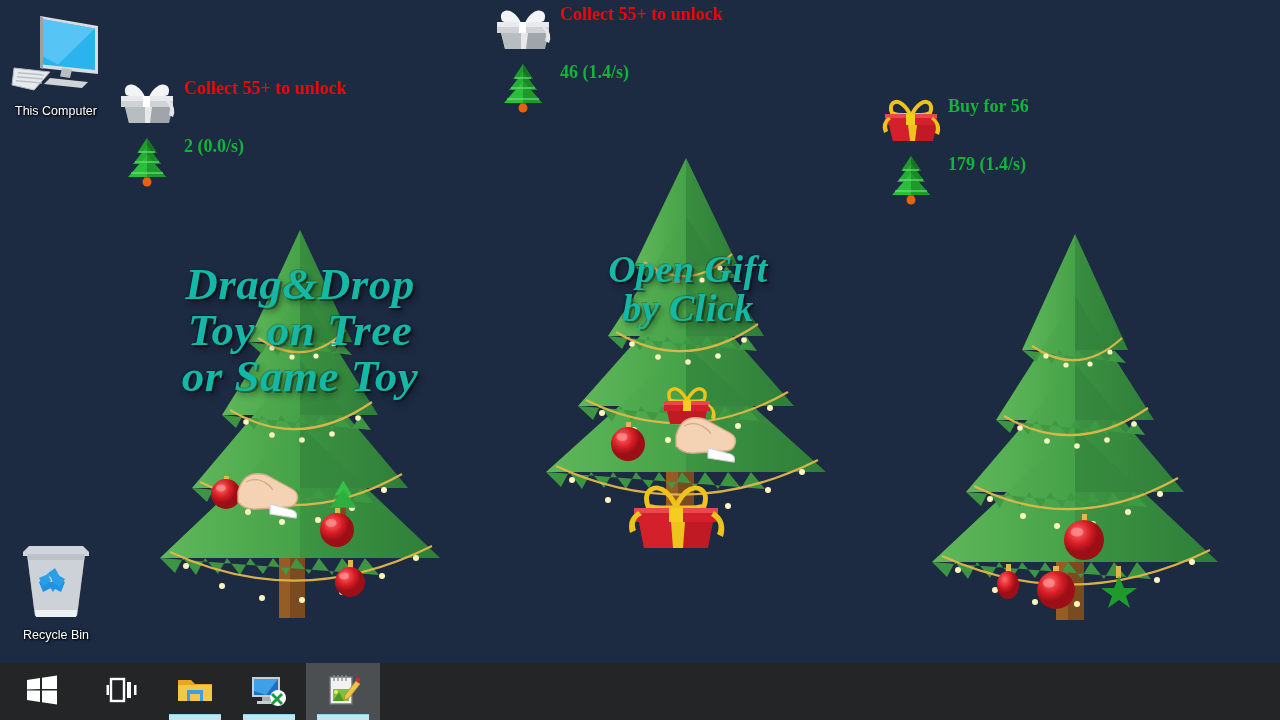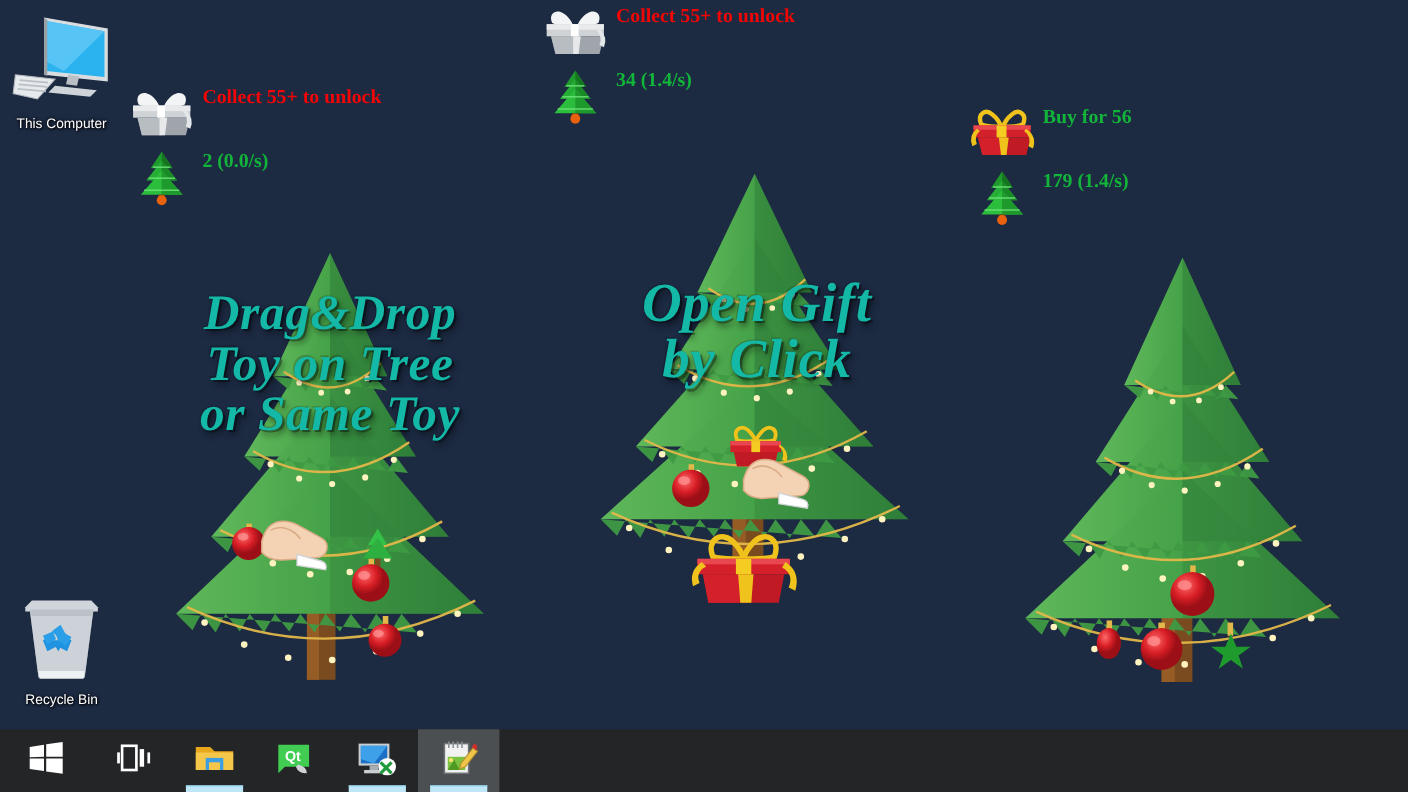--- a/index.html
+++ b/index.html
@@ -80,21 +80,21 @@
     line-height: 1.02;
     letter-spacing: 0.5px;
     text-shadow:
       2px 2px 0 rgba(0,0,0,.35),
       -1px -1px 0 rgba(0,0,0,.18),
       3px 4px 6px rgba(0,0,0,.45);
     pointer-events: none;
     white-space: pre-line;
   }
   #cap-left   { left: 0; top: 42px;  font-size: 45px; }
-  #cap-center { left: 0; top: 100px; font-size: 50px; }
+  #cap-center { left: 0; top: 100px; font-size: 38px; }
   #cap-right  { left: 0; top: 142px; font-size: 37px; }
 
   
   #taskbar {
     position: absolute;
     left: 0; bottom: 0;
     width: 1280px; height: 57px;
     background: #232527;
     display: flex;
     align-items: stretch;
@@ -236,21 +236,21 @@
           <polygon points="23,19 42,41 23,41" fill="#1e9a2c"></polygon>
           <g stroke="#6fe37a" stroke-width="1.4" fill="none" opacity="0.85">
             <path d="M15 16 h16"></path>
               <path d="M11 26 h24"></path>
               <path d="M7 37 h32"></path>
           </g>
           <rect x="20" y="41" width="6" height="5" fill="#7a4a12"></rect>
           <circle cx="23" cy="46" r="4.5" fill="#e8610f"></circle>
         </svg>
       </span>
-      <span class="label count">34 (1.4/s)</span>
+      <span class="label count">46 (1.4/s)</span>
     </div>
   </div>
 
   <div class="shop" id="shop-right">
     <div class="row">
       <span class="emoji-slot">
         <svg width="70" height="50" viewBox="0 0 70 50">
           <path d="M16 17 C12 7 20 3 26 8 C31 12 33 16 34 19 C29 19 22 20 16 17 Z" fill="none" stroke="#f0c21c" stroke-width="4"></path>
           <path d="M54 17 C58 7 50 3 44 8 C39 12 37 16 36 19 C41 19 48 20 54 17 Z" fill="none" stroke="#f0c21c" stroke-width="4"></path>
           <rect x="9" y="18" width="52" height="11" fill="#d4202a"></rect>
@@ -597,29 +597,20 @@
         <svg width="38" height="32" viewBox="0 0 38 32">
           <path d="M2 6 h13 l4 4 h17 v17 H2 Z" fill="#e8a81c"></path>
           <path d="M2 11 h34 v16 H2 Z" fill="#f4c64a"></path>
           <rect x="11" y="16" width="16" height="11" fill="#3e9fe0"></rect>
           <rect x="14" y="20" width="10" height="7" fill="#f4c64a"></rect>
         </svg>
       </span>
       <span class="under"></span>
     </div>
 
-    <div class="tb-btn">
-      <span>
-        <svg width="36" height="32" viewBox="0 0 36 32">
-          <polygon points="2,4 30,4 30,24 8,24 2,30" fill="#41cd52"></polygon>
-          <text x="8" y="19" font-family="Liberation Sans, sans-serif" font-size="13" font-weight="bold" fill="#ffffff">Qt</text>
-          <path d="M20 22 q8 2 8 8 q-8 0 -10 -6 z" fill="#cfd3d6"></path>
-        </svg>
-      </span>
-    </div>
 
     <div class="tb-btn">
       <span>
         <svg width="38" height="32" viewBox="0 0 38 32">
           <rect x="2" y="3" width="28" height="20" fill="#c9ced2"></rect>
           <rect x="4" y="5" width="24" height="16" fill="#1b6fc4"></rect>
           <polygon points="4,5 28,5 16,21 4,17" fill="#3ea0e8"></polygon>
           <rect x="12" y="23" width="8" height="4" fill="#a9aeb2"></rect>
           <rect x="7" y="27" width="18" height="3" fill="#c9ced2"></rect>
           <circle cx="28" cy="24" r="8" fill="#ffffff"></circle>

